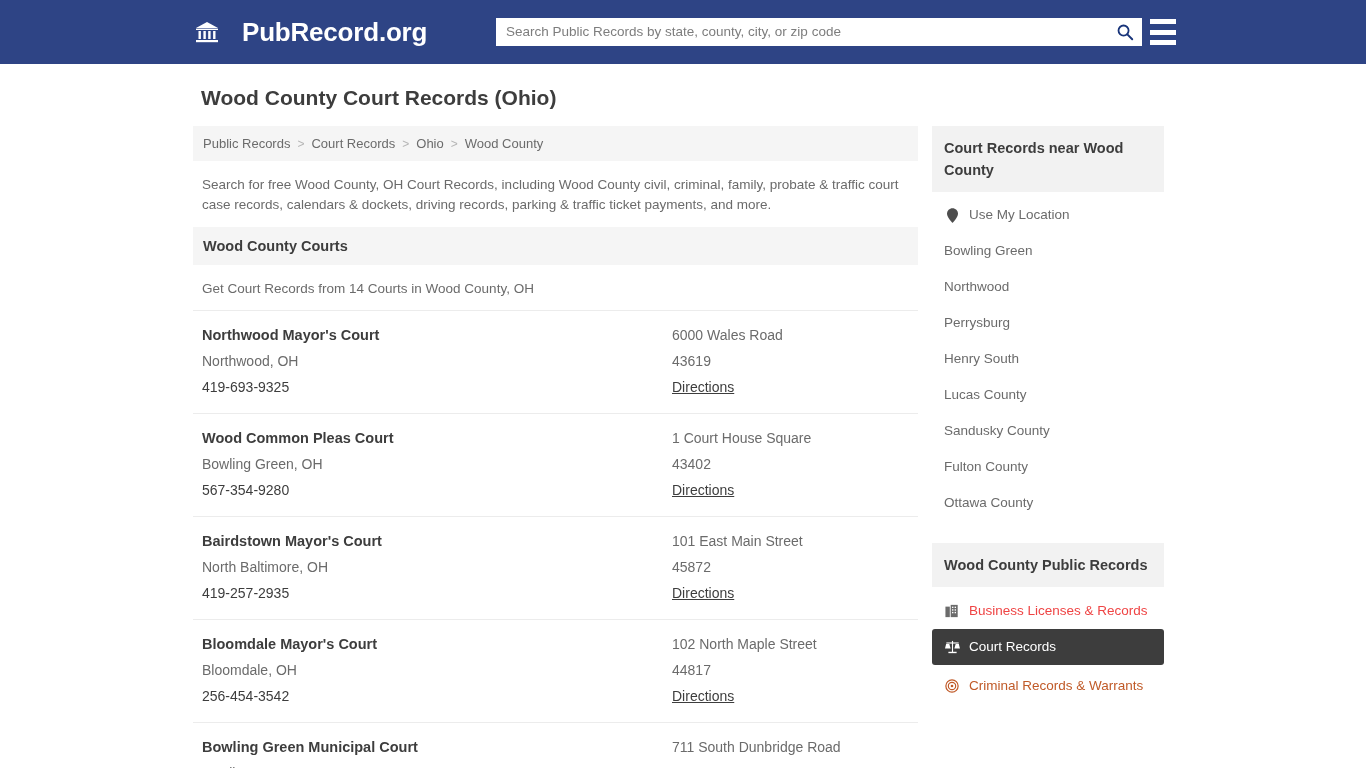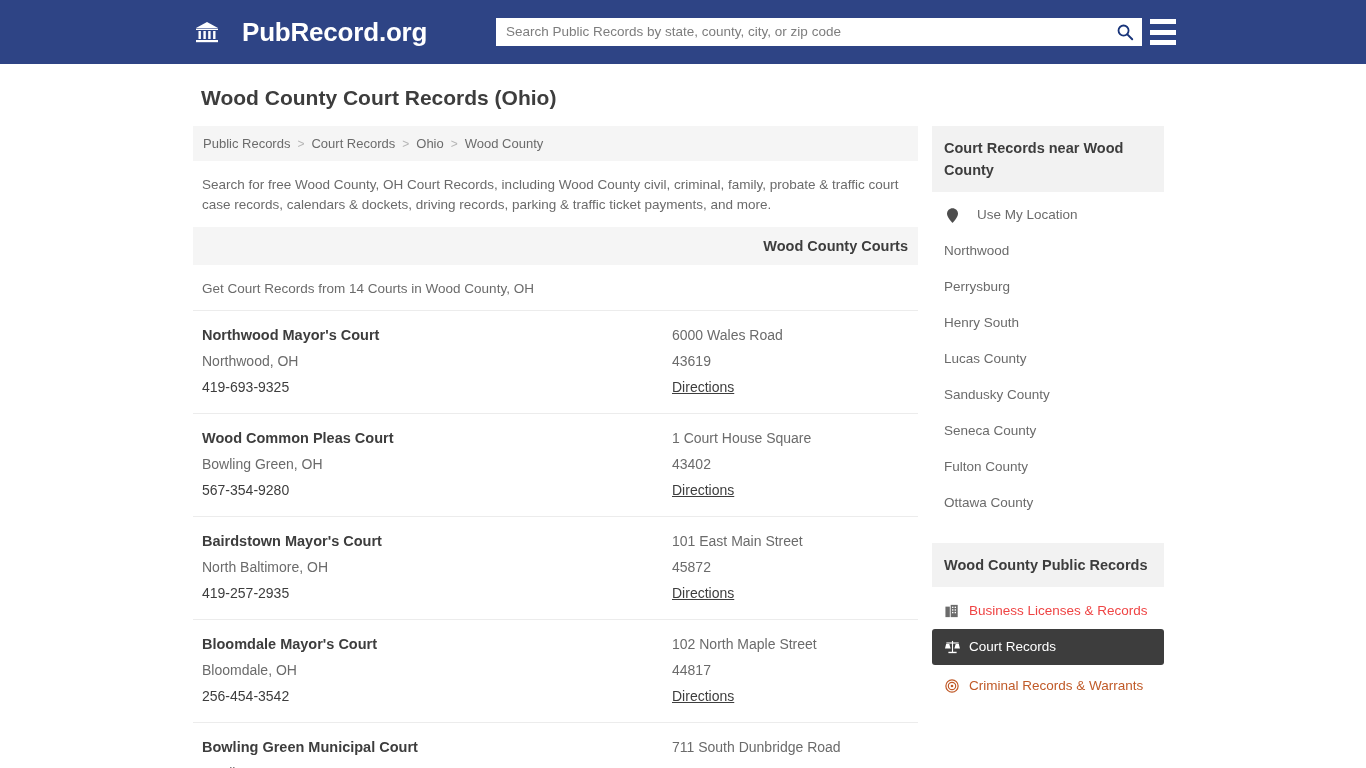--- a/index.html
+++ b/index.html
@@ -156,21 +156,20 @@
     margin: 0;
   }
 
   
   .section-head {
     background: #f5f5f5;
     padding: 11px 10px;
     font-size: 14.5px;
     font-weight: bold;
     color: #3d3d3d;
-    text-align: right;
   }
   .section-sub {
     font-size: 13.5px;
     color: #6b6b6b;
     padding: 16px 9px 14px 9px;
     margin: 0;
   }
 
   
   .court-row {
@@ -219,21 +218,21 @@
     padding: 11px 12px;
     font-size: 14.5px;
     font-weight: bold;
     color: #3d3d3d;
     line-height: 22px;
   }
   .side-list { margin: 0; padding: 0; list-style: none; }
   .side-item {
     display: flex;
     align-items: center;
-    gap: 17px;
+    gap: 9px;
     padding: 9px 12px;
     font-size: 13.5px;
     color: #6b6b6b;
     cursor: pointer;
     line-height: 18px;
   }
   .side-item.first { padding-top: 14px; }
   .pr-item {
     display: flex;
     align-items: center;
@@ -393,36 +392,36 @@
         <ul class="side-list">
           <li class="side-item first">
             <span class="icon-slot">
               <svg width="11" height="15" viewBox="0 0 12 16" aria-hidden="true">
                 <path d="M6 0C2.7 0 0 2.7 0 6c0 4.2 6 10 6 10s6-5.8 6-10c0-3.3-2.7-6-6-6z" fill="#4d4d4d"></path>
               </svg>
             </span>
             <span>Use My Location</span>
           </li>
           <li class="side-item">
+            <span>Bowling Green</span>
+          </li>
+          <li class="side-item">
             <span>Northwood</span>
           </li>
           <li class="side-item">
             <span>Perrysburg</span>
           </li>
           <li class="side-item">
             <span>Henry South</span>
           </li>
           <li class="side-item">
             <span>Lucas County</span>
           </li>
           <li class="side-item">
             <span>Sandusky County</span>
-          </li>
-          <li class="side-item">
-            <span>Seneca County</span>
           </li>
           <li class="side-item">
             <span>Fulton County</span>
           </li>
           <li class="side-item">
             <span>Ottawa County</span>
           </li>
         </ul>
 
         <div class="spacer-22"></div>

